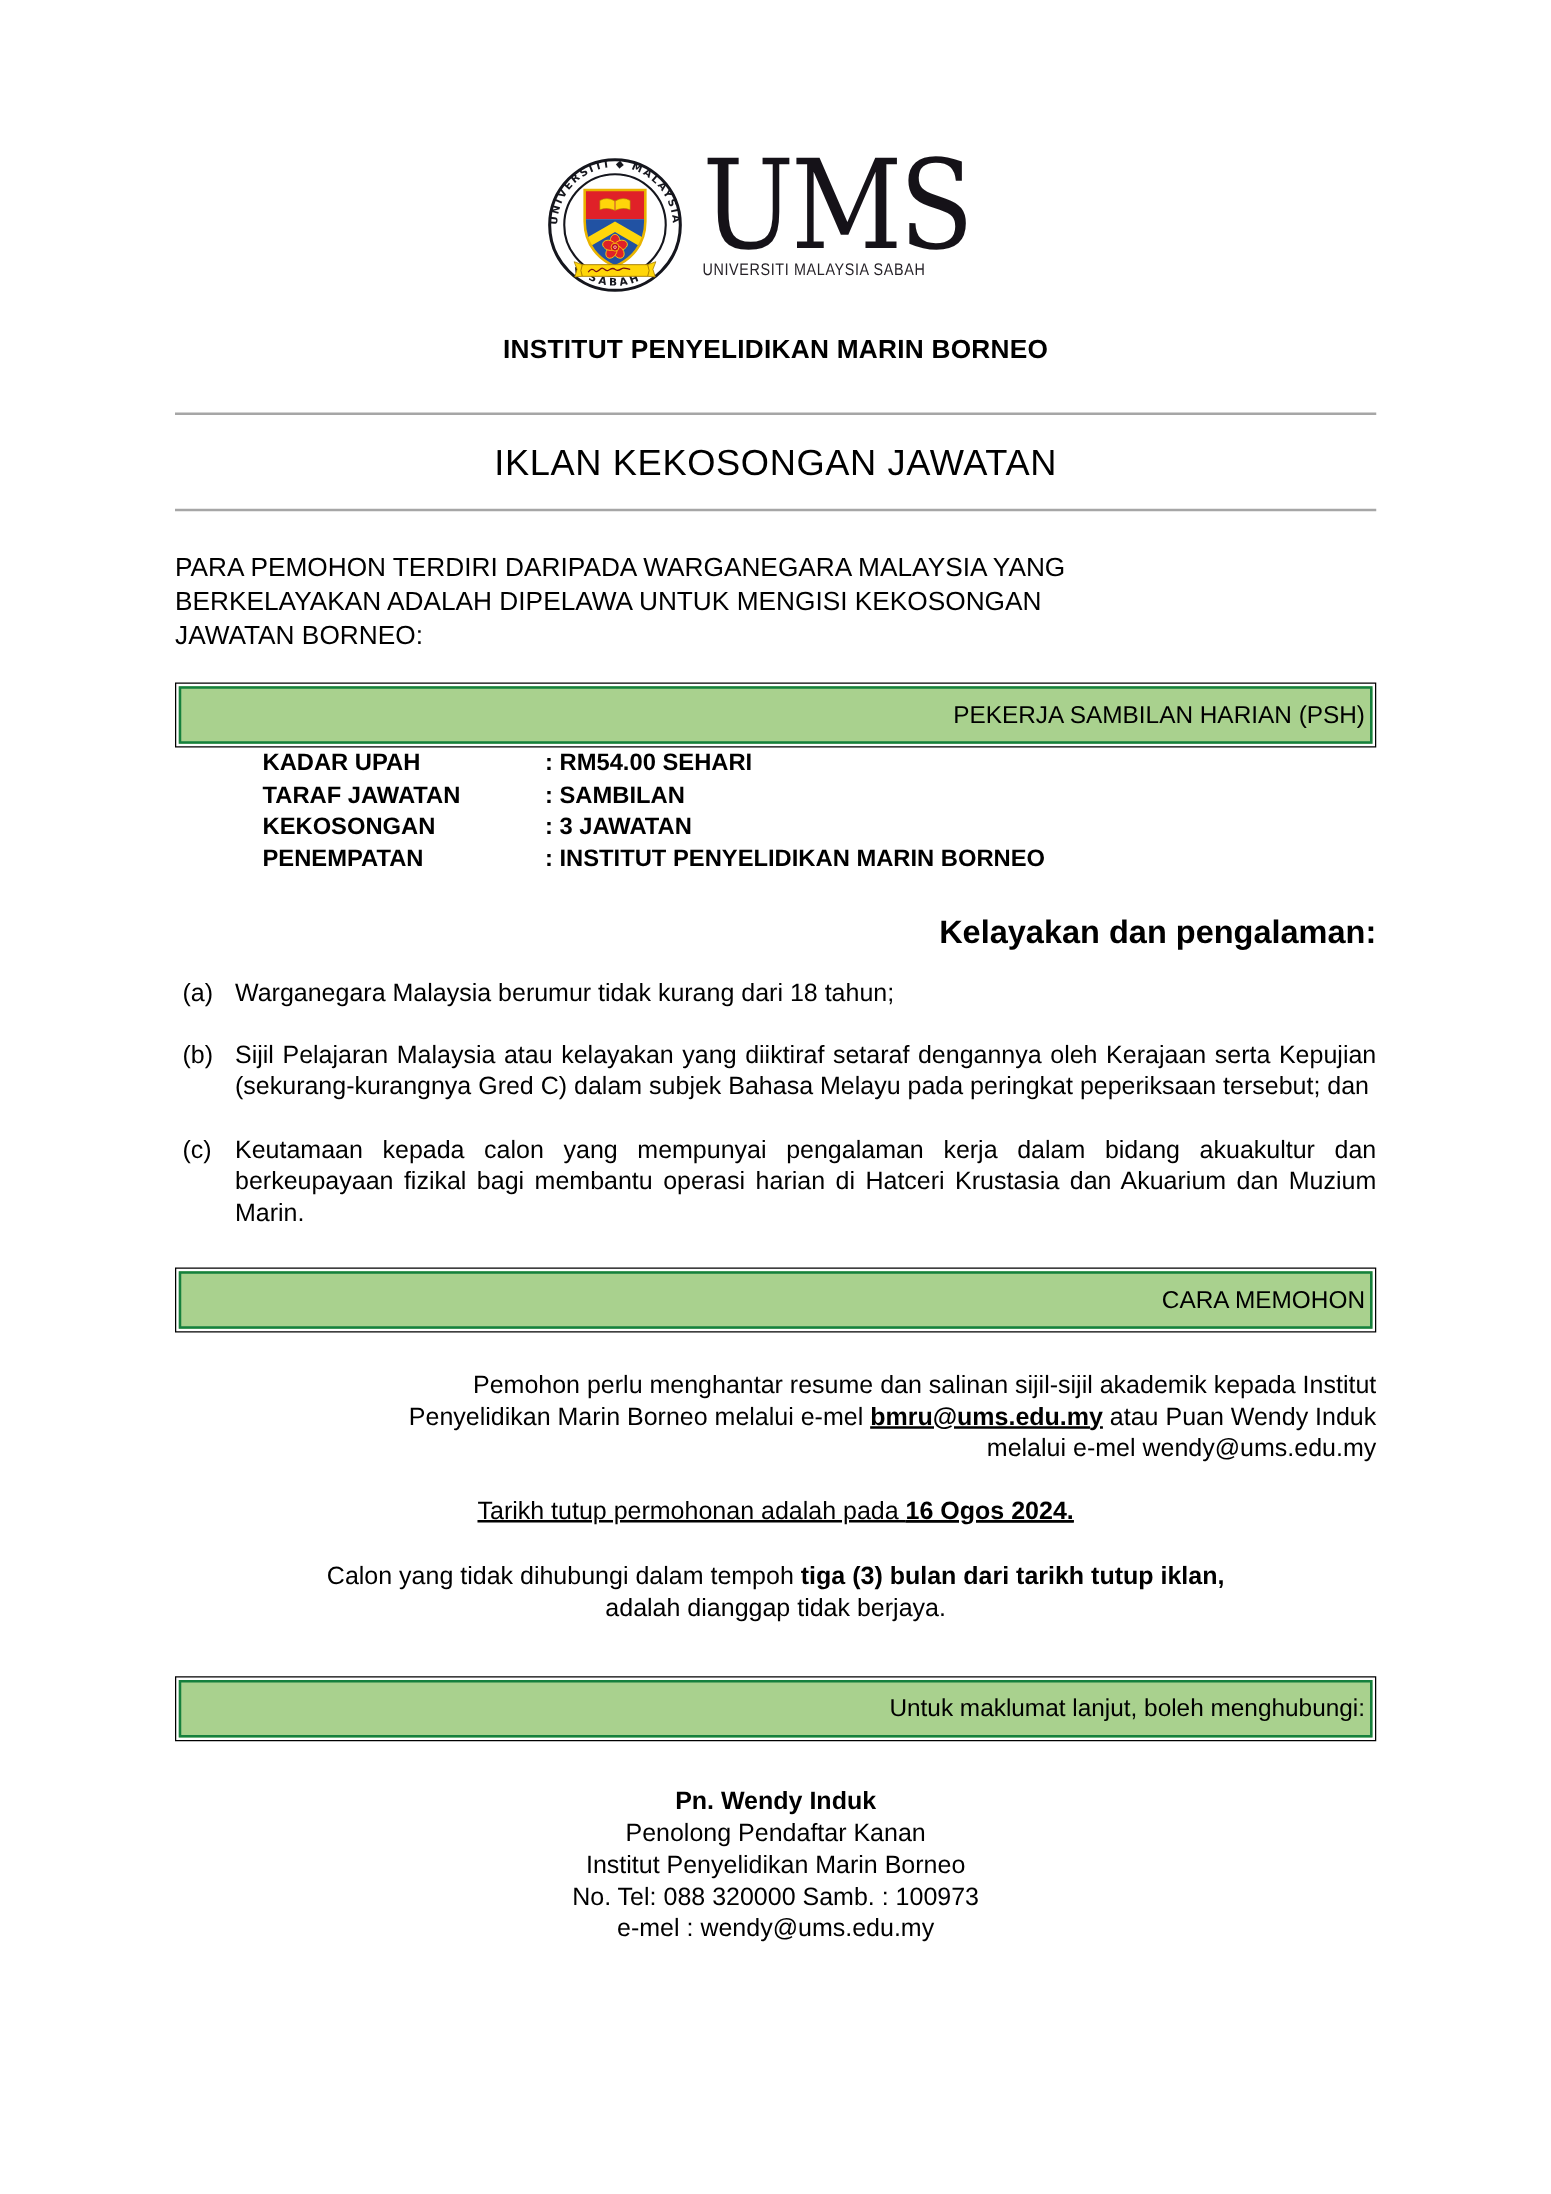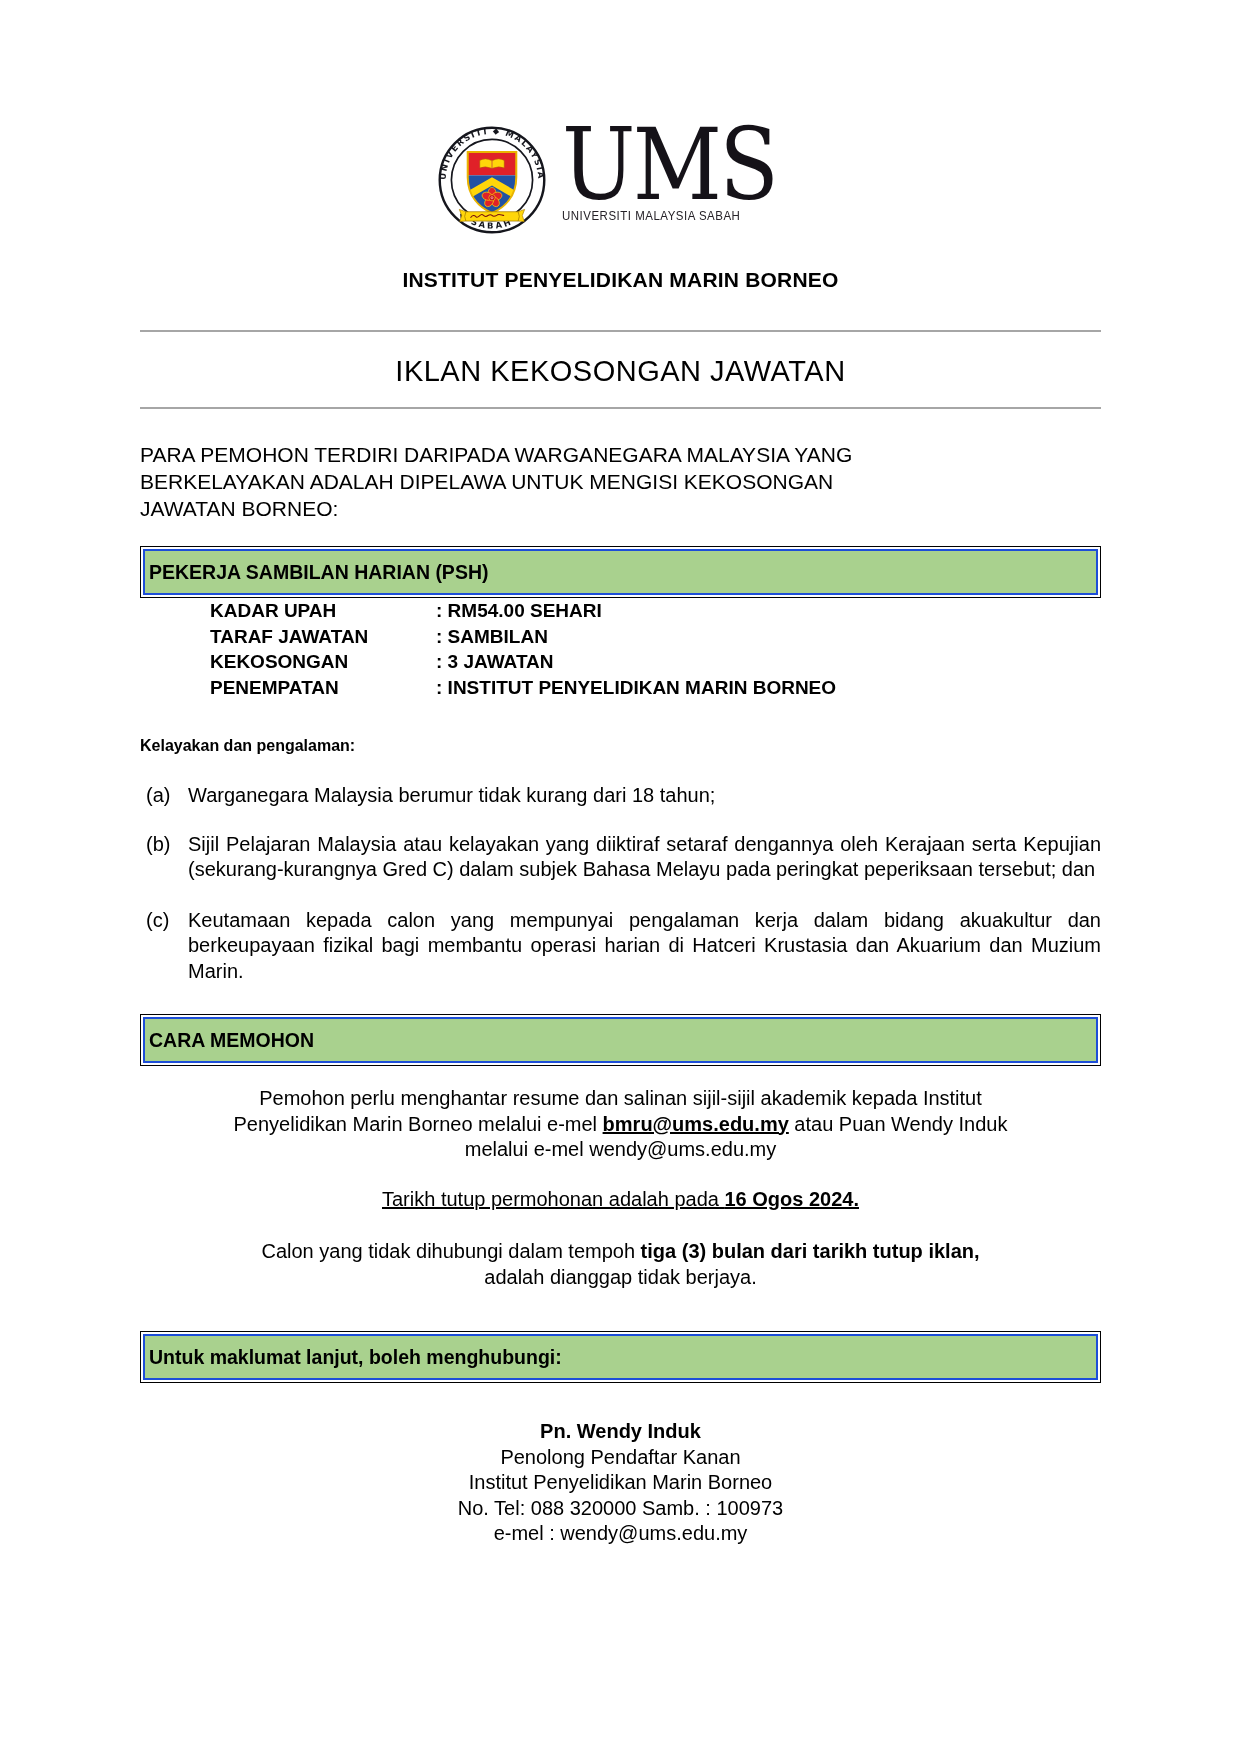--- a/index.html
+++ b/index.html
@@ -30,40 +30,40 @@
   .c-red{fill:var(--crest-red);} .c-blue{fill:var(--crest-blue);} .c-gold{fill:var(--crest-gold);}
   
   .institute{margin-top:32px; text-align:center; font-weight:bold; font-size:21px; line-height:24px; letter-spacing:0.2px;}
   .rule{border:0; border-top:2px solid var(--rule); height:0;}
   .rule-1{margin-top:38px;} .rule-2{margin-top:17px;}
   .doc-title{margin:21px 0 0; text-align:center; font-weight:normal; font-size:29px; line-height:37px; letter-spacing:0.5px;}
   .intro{margin-top:32px; font-size:21px; line-height:27px;}
   
   .banner{border:1px solid #000; padding:2px; background:#fff;}
   .banner-inner{
-    border:2px solid #1d4ed8; background:var(--green);
-    text-align:left; font-weight:bold; font-size:19.5px; line-height:24px; padding:9px 4px;
+    border:2px solid #15803d; background:var(--green);
+    text-align:right; font-weight:normal; font-size:19.5px; line-height:24px; padding:9px 4px;
   }
   .banner-position{margin-top:24px;}
   .banner-apply{margin-top:30px;}
   .banner-contact{margin-top:41px;}
   
   .details{padding-left:70px; font-weight:bold; font-size:19px; line-height:25.5px;}
   .detail-row{display:flex;}
   .detail-label{width:226px; flex:0 0 auto;}
   
-  .qual-heading{margin-top:33px; font-weight:bold; font-size:16px; line-height:25px;}
+  .qual-heading{margin-top:33px; font-weight:bold; font-size:26px; line-height:25px;text-align:right;}
   .quals{padding-left:6px;}
   .qual-item{position:relative; padding-left:42px; font-size:20px; line-height:25.5px;}
   .qual-item .marker{position:absolute; left:0; top:0;}
   .qual-item.justify{text-align:justify;}
   .qual-a{margin-top:25px;} .qual-b{margin-top:23px;} .qual-c{margin-top:25px;}
   
   .center-para{text-align:center; font-size:20px; line-height:25.5px;}
-  .apply-para{margin-top:20px;}
+  .apply-para{margin-top:30px;text-align:right;}
   .closing-line{margin-top:24px;text-decoration:underline;}
   .notice-para{margin-top:27px;}
   .b{font-weight:bold;} .u{text-decoration:underline;}
   
   .contact{margin-top:36px; text-align:center; font-size:20px; line-height:25.5px;}
 </style>
 </head>
 <body>
 
 <div class="page">

